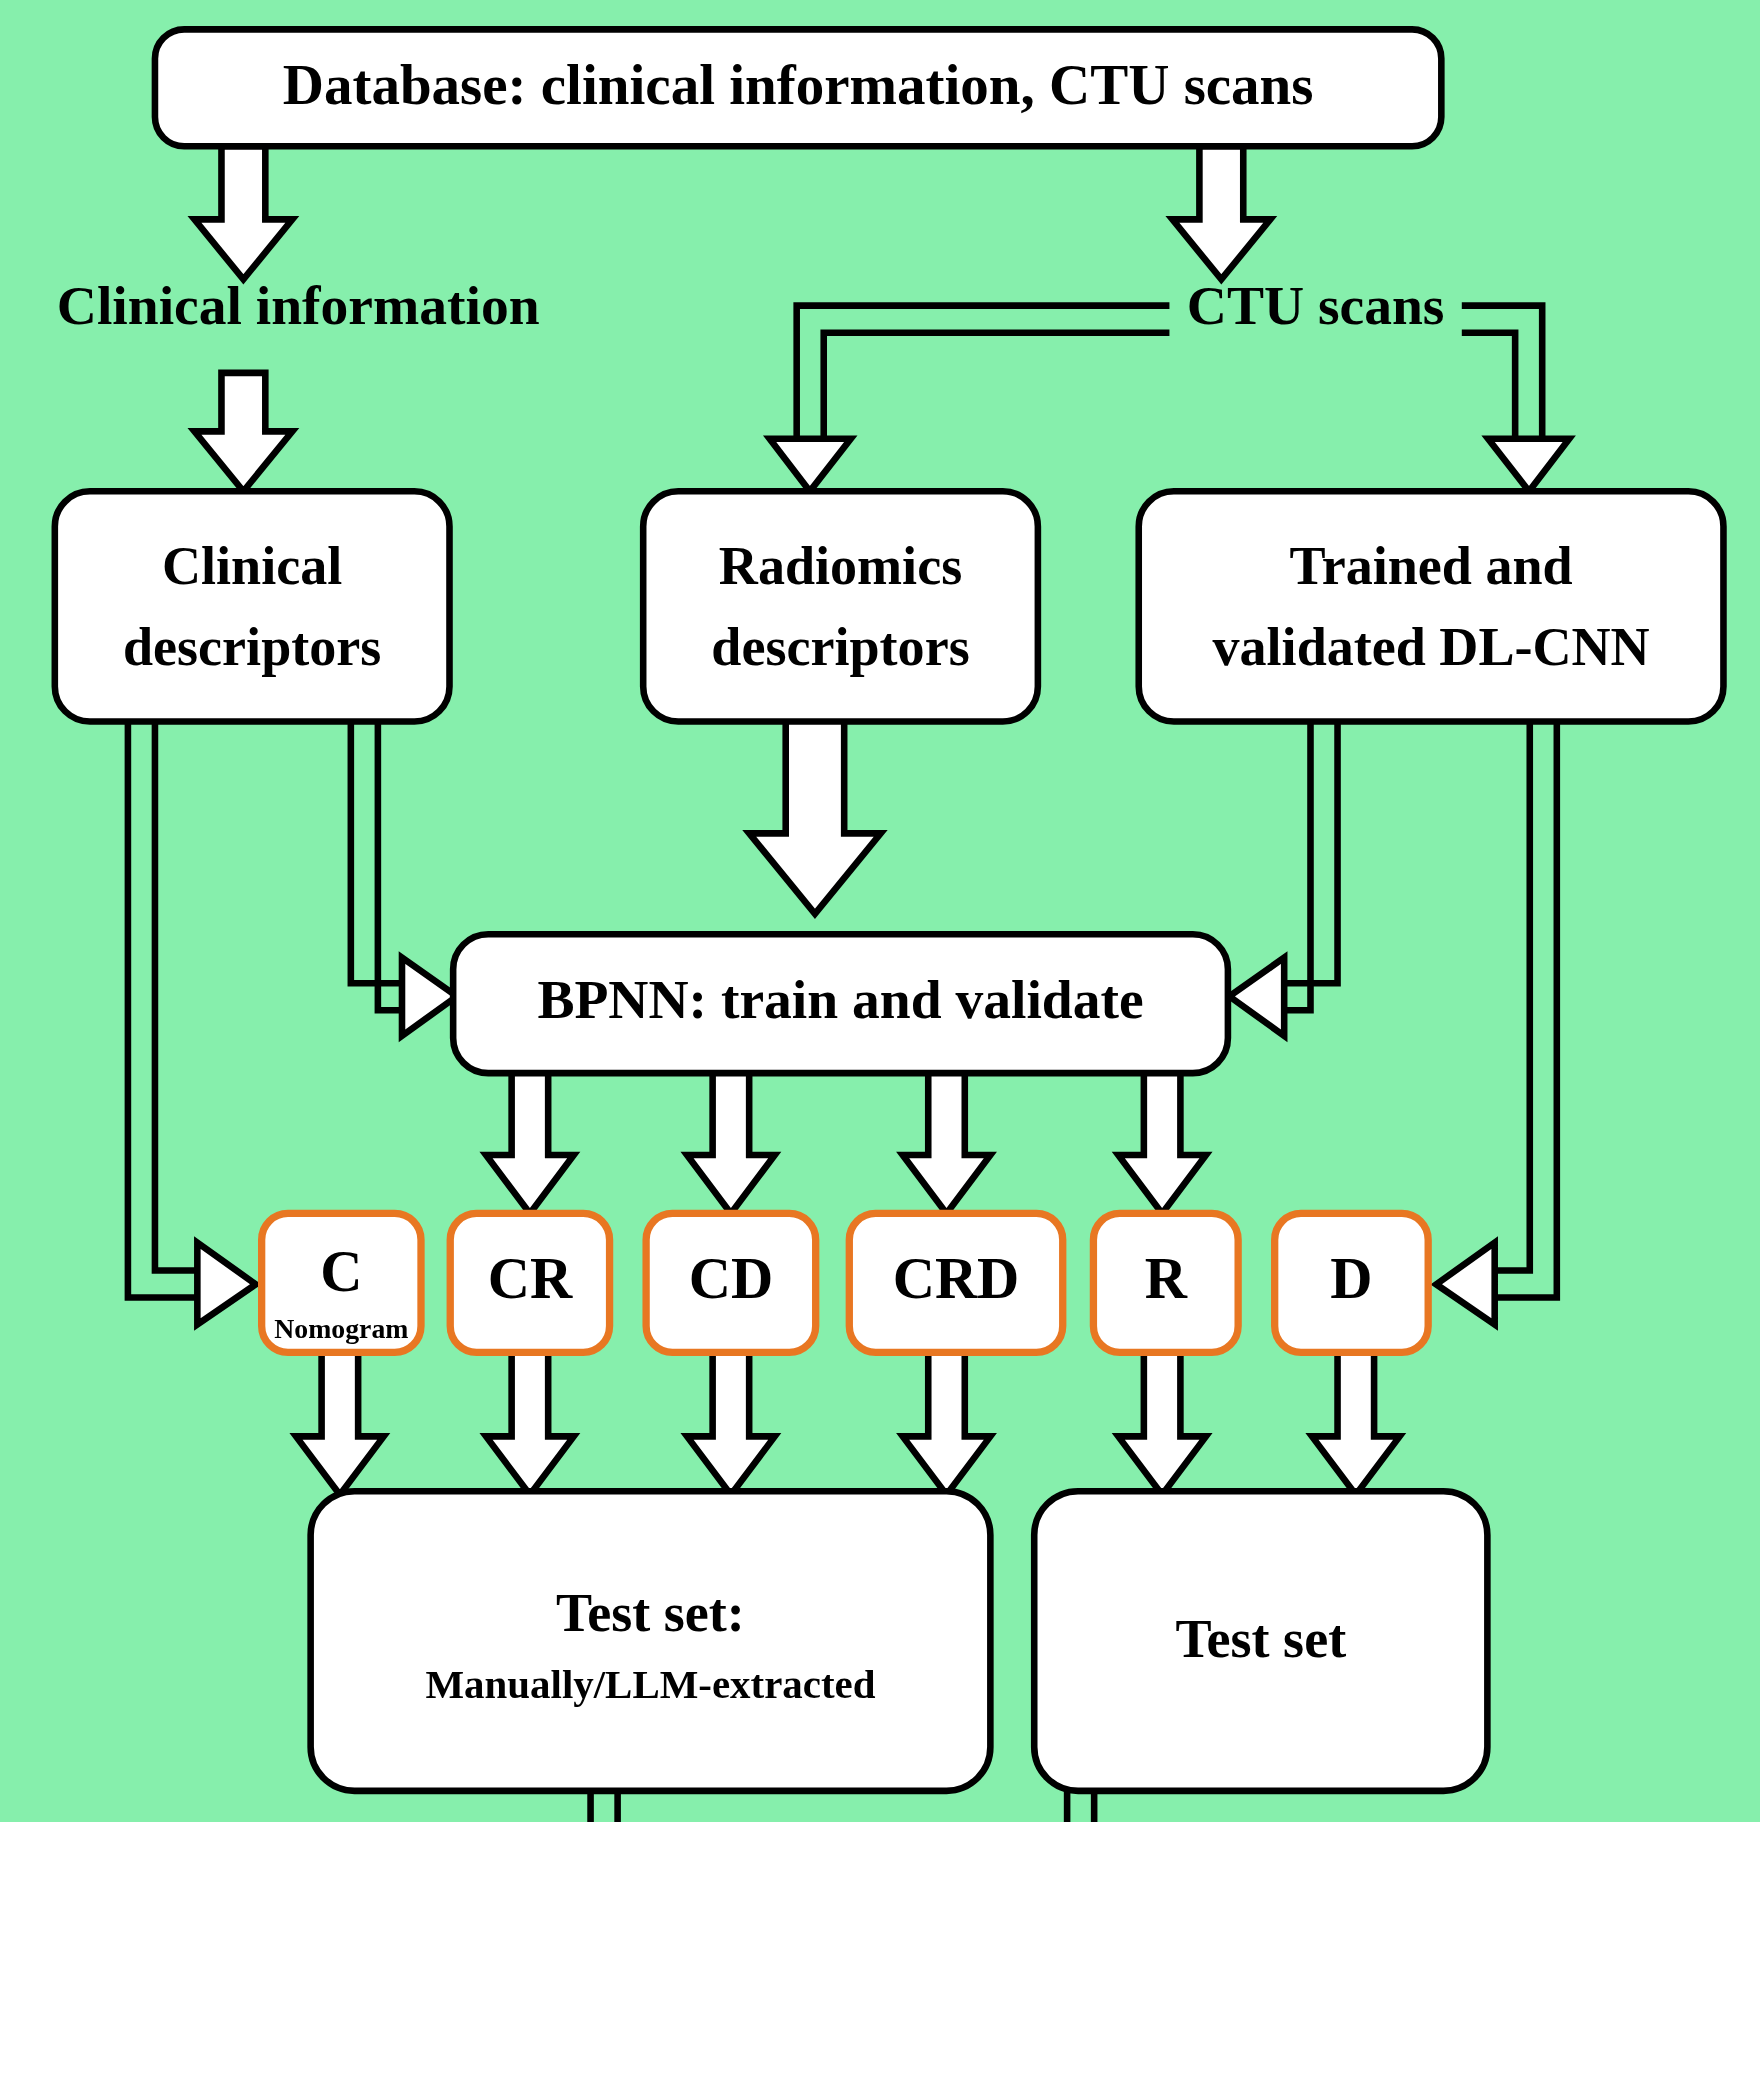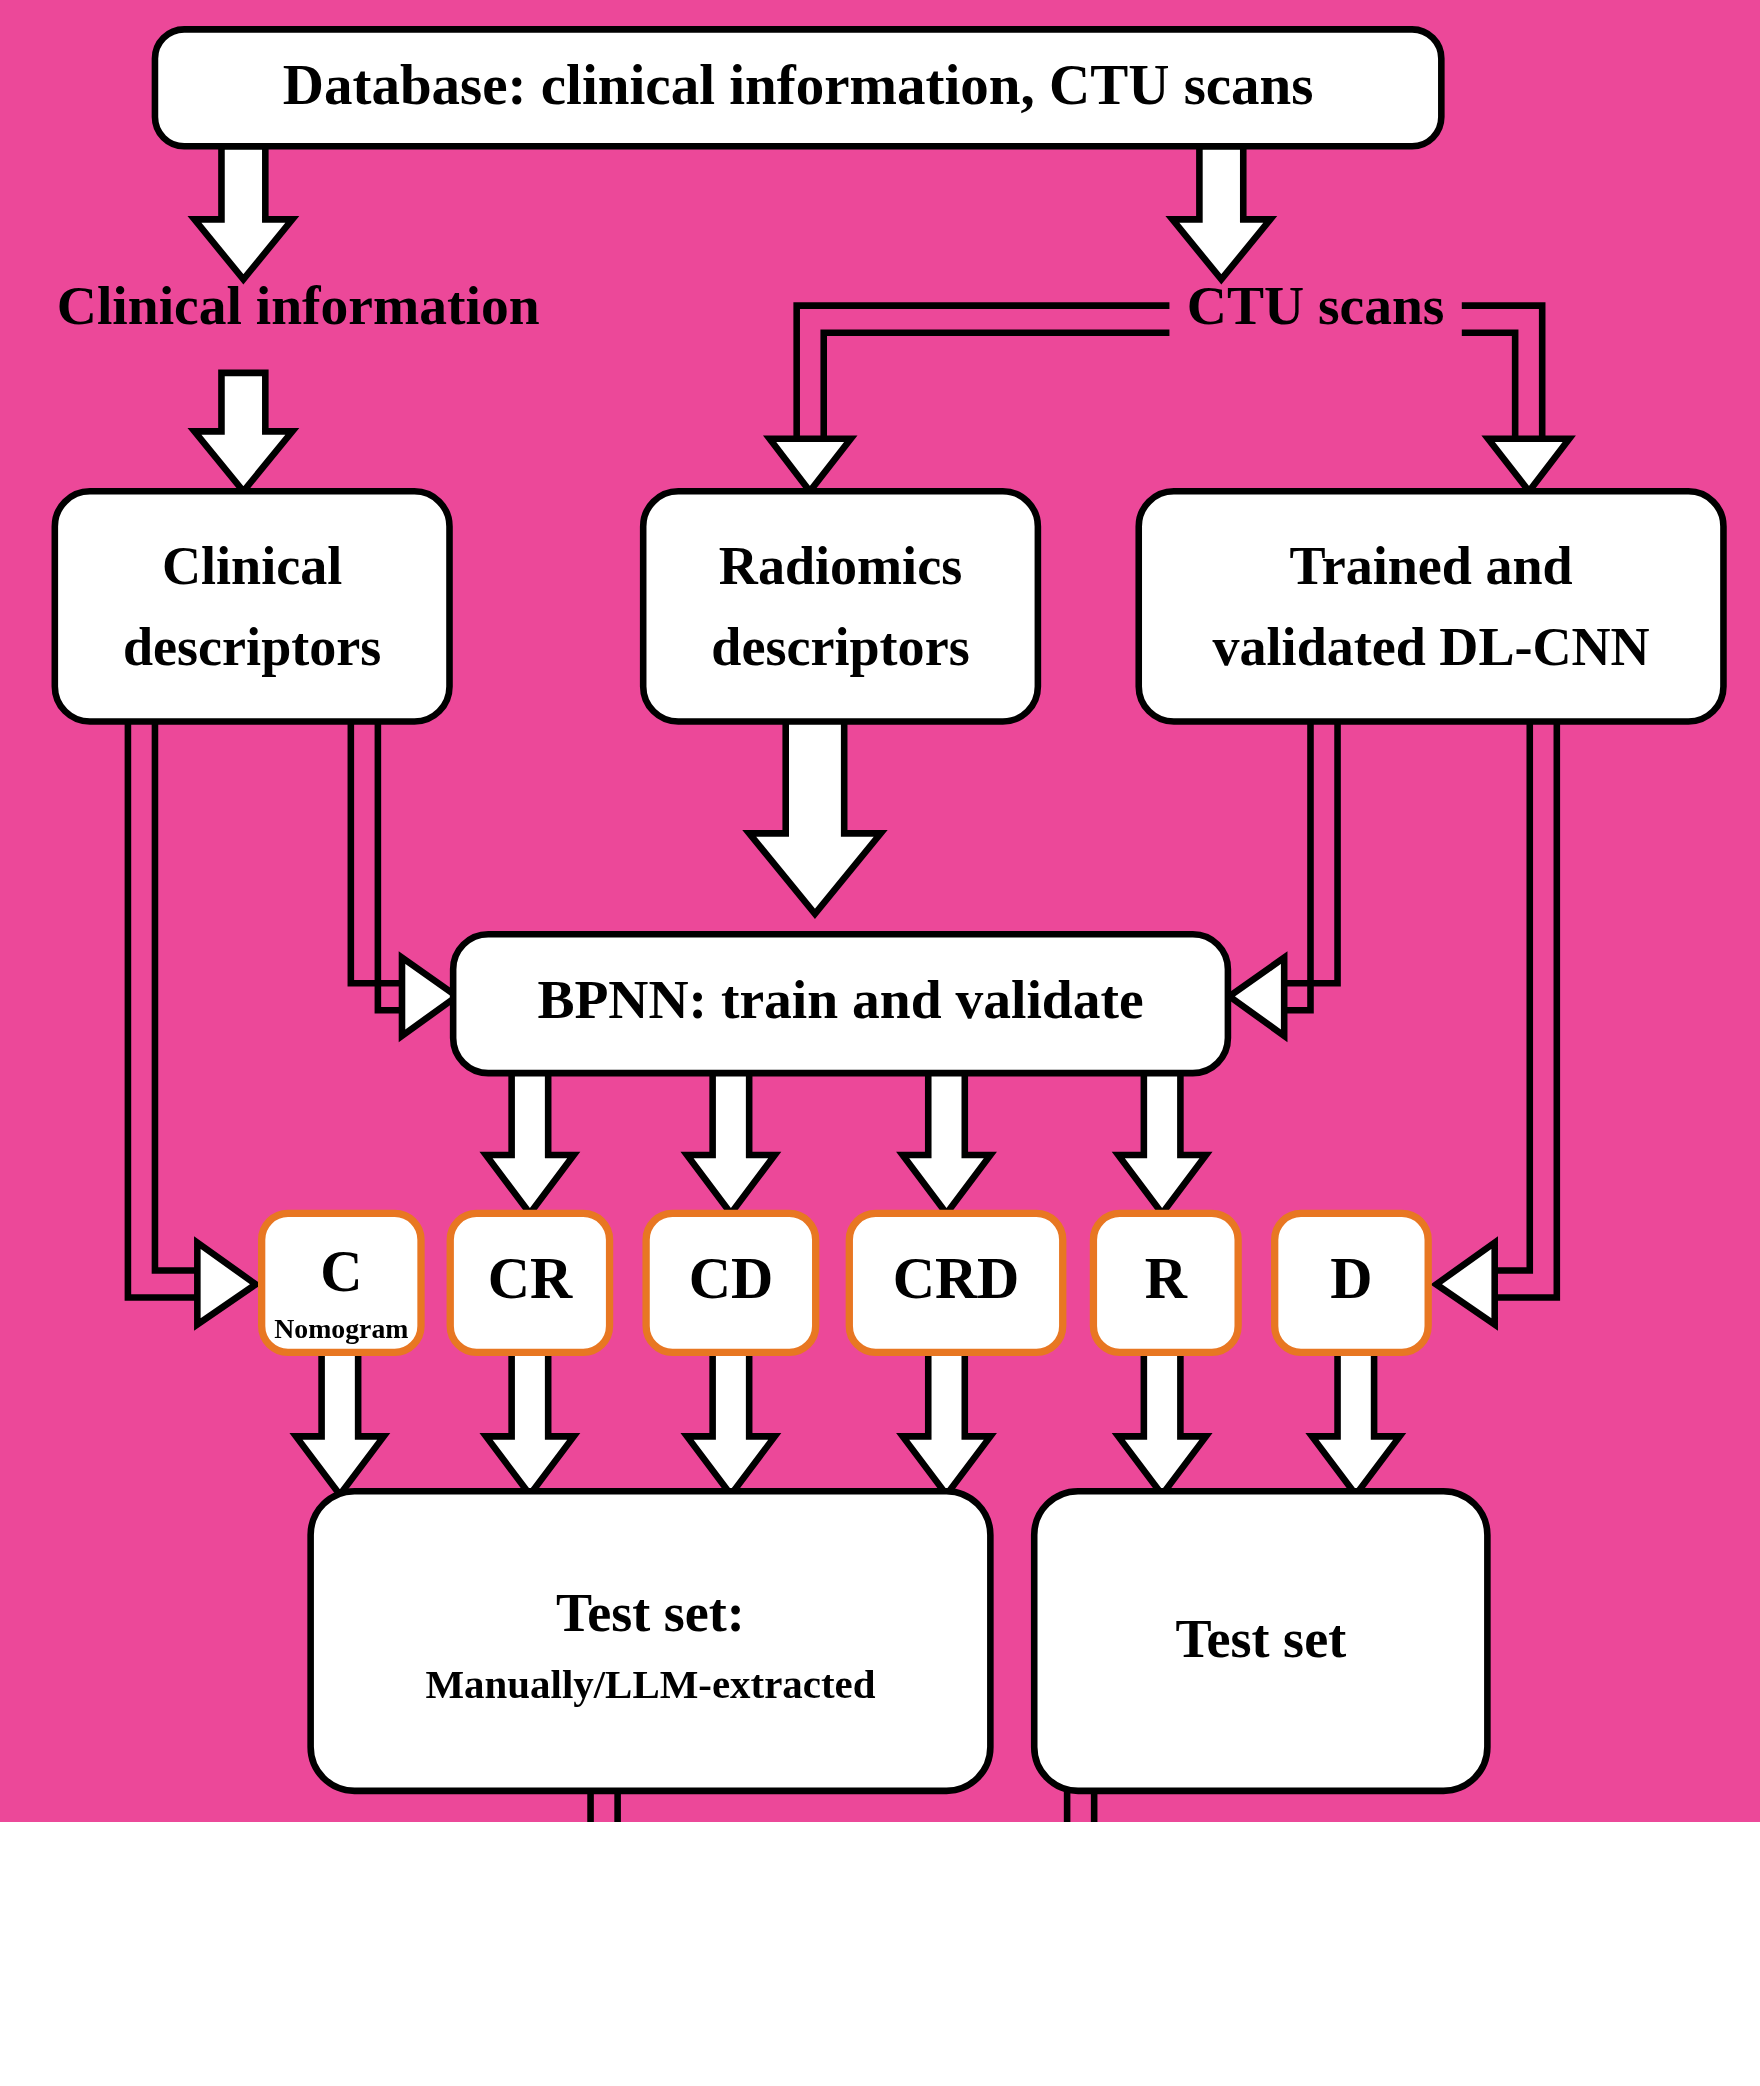--- a/index.html
+++ b/index.html
@@ -7,21 +7,21 @@
     padding: 0;
     background: #ffffff;
   }
   body {
     font-family: "Liberation Serif", "DejaVu Serif", serif;
   }
   #canvas-wrap {
     position: relative;
     width: 1760px;
     height: 1822px;
-    background: #ec4899;
+    background: #86efac;
     overflow: hidden;
   }
   svg.flow {
     position: absolute;
     inset: 0;
     width: 1760px;
     height: 2087px;
     display: block;
   }
   .box-rect {

